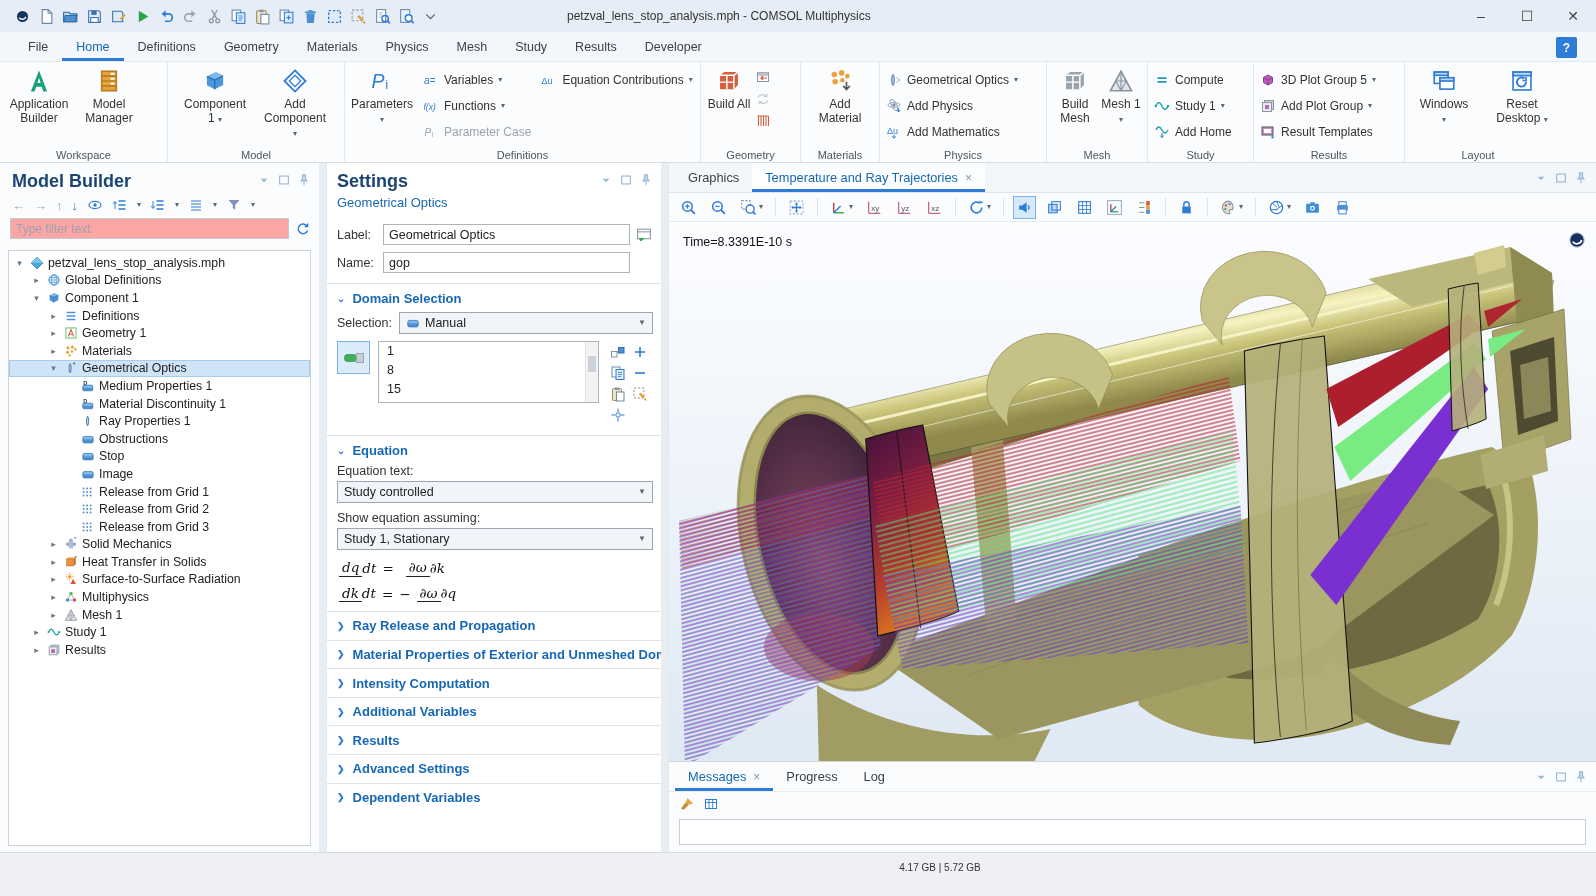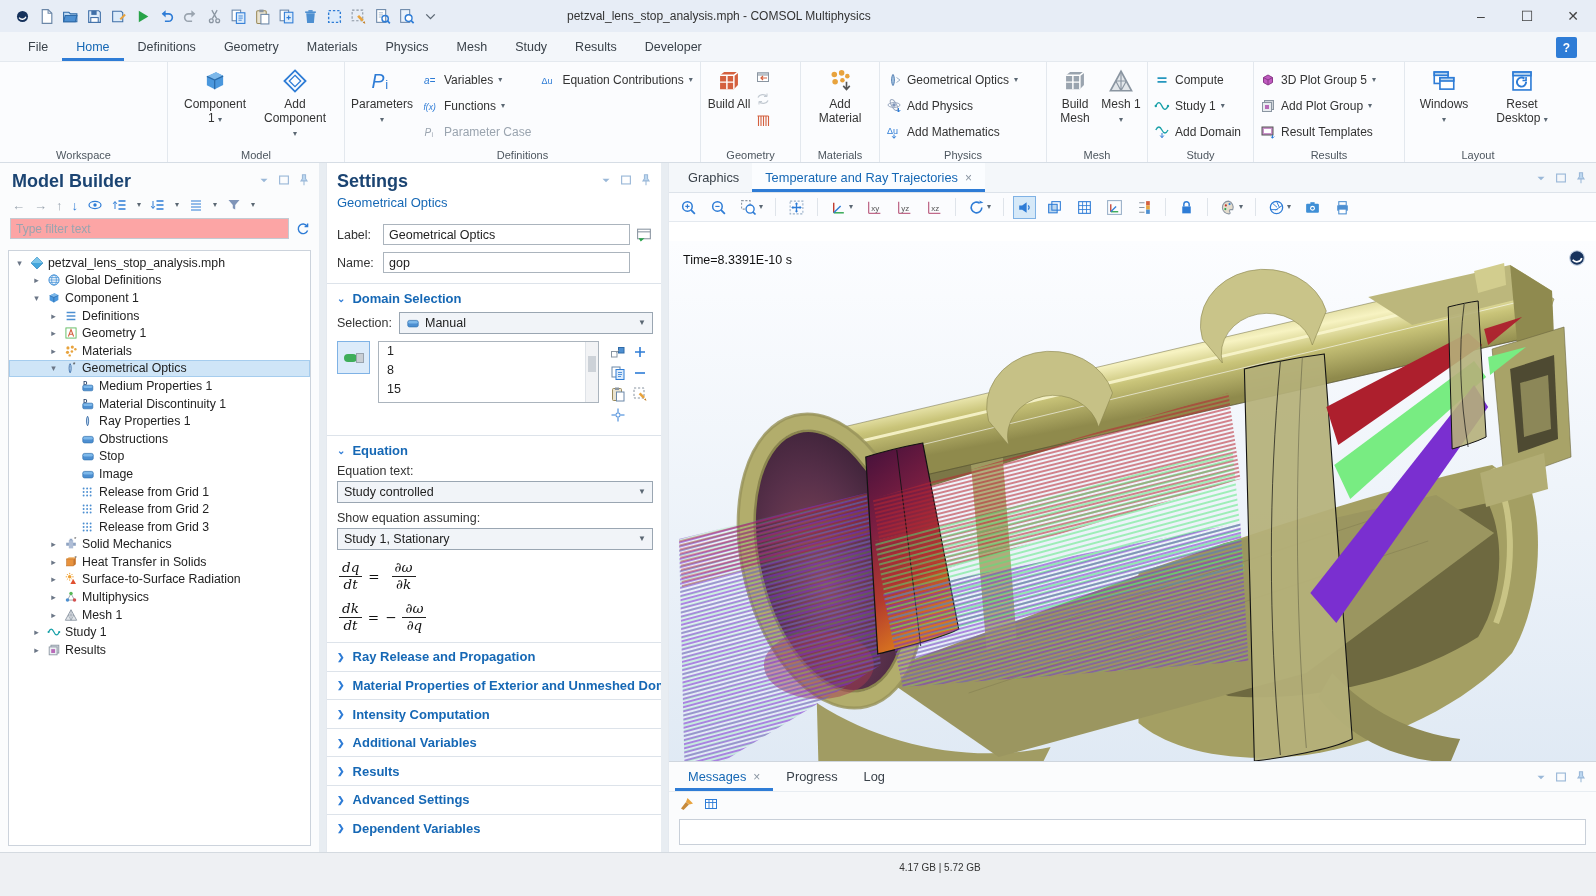--- a/index.html
+++ b/index.html
@@ -83,37 +83,37 @@
   .sel-list{flex:1;height:62px;border:1px solid #abb4bd;background:#fff;position:relative;overflow:hidden;}
   .sel-item{height:19px;line-height:19px;padding-left:8px;font-size:12.5px;color:#222;}
   .sel-scroll{position:absolute;right:0;top:0;bottom:0;width:13px;background:#f2f3f5;border-left:1px solid #dfe3e8;}
   .sel-scroll .thumb{position:absolute;left:2px;right:2px;top:14px;height:16px;background:#cdd2d8;}
   .sel-icons{width:46px;display:grid;grid-template-columns:22px 22px;grid-auto-rows:21px;flex:none;}
   .sel-icons .cell{display:flex;align-items:center;justify-content:center;}
   .flabel{font-size:12.5px;color:#333;margin:8px 8px 3px 10px;}
   .fselect{margin:0 8px 0 10px;display:flex;}
   .eqblock{margin:10px 0 2px 12px;font-family:"DejaVu Serif",serif;font-style:italic;font-size:13.5px;color:#111;}
   .eqrow{display:flex;align-items:center;gap:6px;margin-bottom:9px;}
-  .frac{display:inline-flex;flex-direction:column;align-items:center;line-height:1.15;}
+  .frac{display:inline-flex;flex-direction:row;align-items:center;line-height:1.15;}
   .frac .num{border-bottom:1px solid #222;padding:0 3px;}
   .collapsed-secs{margin-top:9px;}
   .csec{height:28.6px;border-top:1px solid #dde3ea;display:flex;align-items:center;gap:8px;padding-left:10px;
     font-size:13px;font-weight:600;color:#1668b5;white-space:nowrap;overflow:hidden;}
   
   .gcol{left:668px;width:928px;background:#fff;border-left:1px solid #e4e9ef;}
   .gtabs{height:30px;background:#f4f7fa;display:flex;align-items:stretch;padding-left:6px;border-bottom:1px solid #dde3ea;}
   .gtab{display:flex;align-items:center;gap:7px;padding:0 13px;font-size:12.8px;color:#3a424a;}
   .gtab.active{color:#1668b5;box-shadow:inset 0 -3px 0 #2e7cd6;background:#fbfdff;}
   .tclose{color:#8a95a1;font-size:12px;}
   .gtoolbar{height:29px;display:flex;align-items:center;gap:7px;padding-left:8px;background:#fbfcfe;
     border-bottom:1px solid #e4e9ef;}
   .gbtn{display:flex;align-items:center;gap:2px;padding:2px 2px;border:1px solid transparent;}
   .gbtn.on{background:#d6e9f8;border-color:#7fb2e5;}
   .gsep{width:1px;height:18px;background:#dfe4ea;margin:0 2px;}
-  .gcontent{position:absolute;left:0;right:0;top:60px;height:538px;overflow:hidden;margin-top:18px;}
+  .gcontent{position:absolute;left:0;right:0;top:60px;height:538px;overflow:hidden;}
   .gheader-time{position:absolute;left:14px;top:12px;font-size:12.5px;color:#111;z-index:3;}
   .gheader-vol{position:absolute;left:0;right:0;top:12px;text-align:center;font-size:12.5px;color:#111;z-index:3;}
   .gball{position:absolute;right:10px;top:8px;width:18px;height:18px;z-index:3;}
   
   .mpanel{position:absolute;left:0;right:0;top:598px;bottom:0;border-top:1px solid #cfd6de;background:#fbfcfd;}
   .mtabs{height:29px;display:flex;align-items:stretch;padding-left:6px;position:relative;}
   .mtabbtn{display:flex;align-items:center;gap:7px;padding:0 13px;font-size:12.8px;color:#3a424a;}
   .mtabbtn.active{color:#1668b5;box-shadow:inset 0 -3px 0 #2e7cd6;}
   .mtoolbar{height:25px;display:flex;align-items:center;gap:8px;padding-left:10px;border-top:1px solid #e8edf2;}
   .mbox{margin:3px 10px 0 10px;height:26px;border:1px solid #c9d0d9;background:#fff;}
@@ -224,20 +224,38 @@
     <div class="mtab">Physics</div>
     <div class="mtab">Mesh</div>
     <div class="mtab">Study</div>
     <div class="mtab">Results</div>
     <div class="mtab">Developer</div>
   </div>
 <div class="help-btn">?</div>
 
 <div class="ribbon">
   <div class="rgroup" style="width:168px">
+    <div class="ritems">
+      <div class="bigbtn">
+        <span class="icon26"><svg viewBox="0 0 16 16" width="100%" height="100%">
+              <path d="M8 1.5L3 14.5h2.3l1-2.9h3.4l1 2.9H13z M7 9.2L8 6l1 3.2z" fill="#17a27c"></path>
+            </svg></span>
+        <span class="blabel">Application Builder</span>
+        </div>
+      <div class="bigbtn">
+        <span class="icon26"><svg viewBox="0 0 16 16" width="100%" height="100%">
+              <rect x="3.5" y="2" width="9" height="12" fill="#e8a33d" stroke="#b87f22"></rect>
+              <path d="M3.5 5h9M3.5 8h9M3.5 11h9" stroke="#b87f22"></path>
+              <rect x="9" y="3" width="2.5" height="1.2" fill="#fff"></rect>
+              <rect x="9" y="6" width="2.5" height="1.2" fill="#fff"></rect>
+              <rect x="9" y="9" width="2.5" height="1.2" fill="#fff"></rect>
+            </svg></span>
+        <span class="blabel">Model Manager</span>
+        </div>
+    </div>
     <div class="glabel">Workspace</div>
   </div>
   <div class="rgroup" style="width:177px">
     <div class="ritems" style="gap:14px;margin-left:8px">
       <div class="bigbtn">
         <span class="icon26"><svg viewBox="0 0 16 16" width="100%" height="100%">
               <path d="M3 5.2L8.6 2.6l4.4 2.2v5.6L7.8 13 3 10.6z" fill="#4a97dd"></path>
               <path d="M3 5.2L8.6 2.6l4.4 2.2-5.2 2.4z" fill="#7db8ea"></path>
               <path d="M3 5.2l4.8 2.2L13 5M7.8 7.4V13" fill="none" stroke="#2b6cab" stroke-width=".8"></path>
             </svg></span>
@@ -402,21 +420,21 @@
               <circle cx="14" cy="8" r="1.2" fill="#18a0a8"></circle>
             </svg></span>
           <span>Study 1</span>
           <span class="dd">▾</span>
         </div>
       <div class="srow">
           <span class="icon16"><svg viewBox="0 0 16 16" width="100%" height="100%">
               <path d="M1.8 6c2-4 4.1-4 6.1 0s4.1 4 6.1 0" fill="none" stroke="#18a0a8" stroke-width="1.3"></path>
               <path d="M8 9v4.5M6.2 11.5L8 13.7l1.8-2.2" fill="none" stroke="#2e7cd6"></path>
             </svg></span>
-          <span>Add Domain</span>
+          <span>Add Home</span>
         </div>
     </div>
     <div class="glabel">Study</div>
   </div>
   <div class="rgroup" style="width:151px">
     <div class="scol">
       <div class="srow">
           <span class="icon16"><svg viewBox="0 0 16 16" width="100%" height="100%">
               <path d="M3.5 5.5L8 3l4.5 2.5v5L8 13l-4.5-2.5z" fill="#c05ac0" stroke="#8a3a8a"></path>
               <path d="M3.5 5.5L8 8l4.5-2.5M8 8v5" fill="none" stroke="#8a3a8a"></path>

